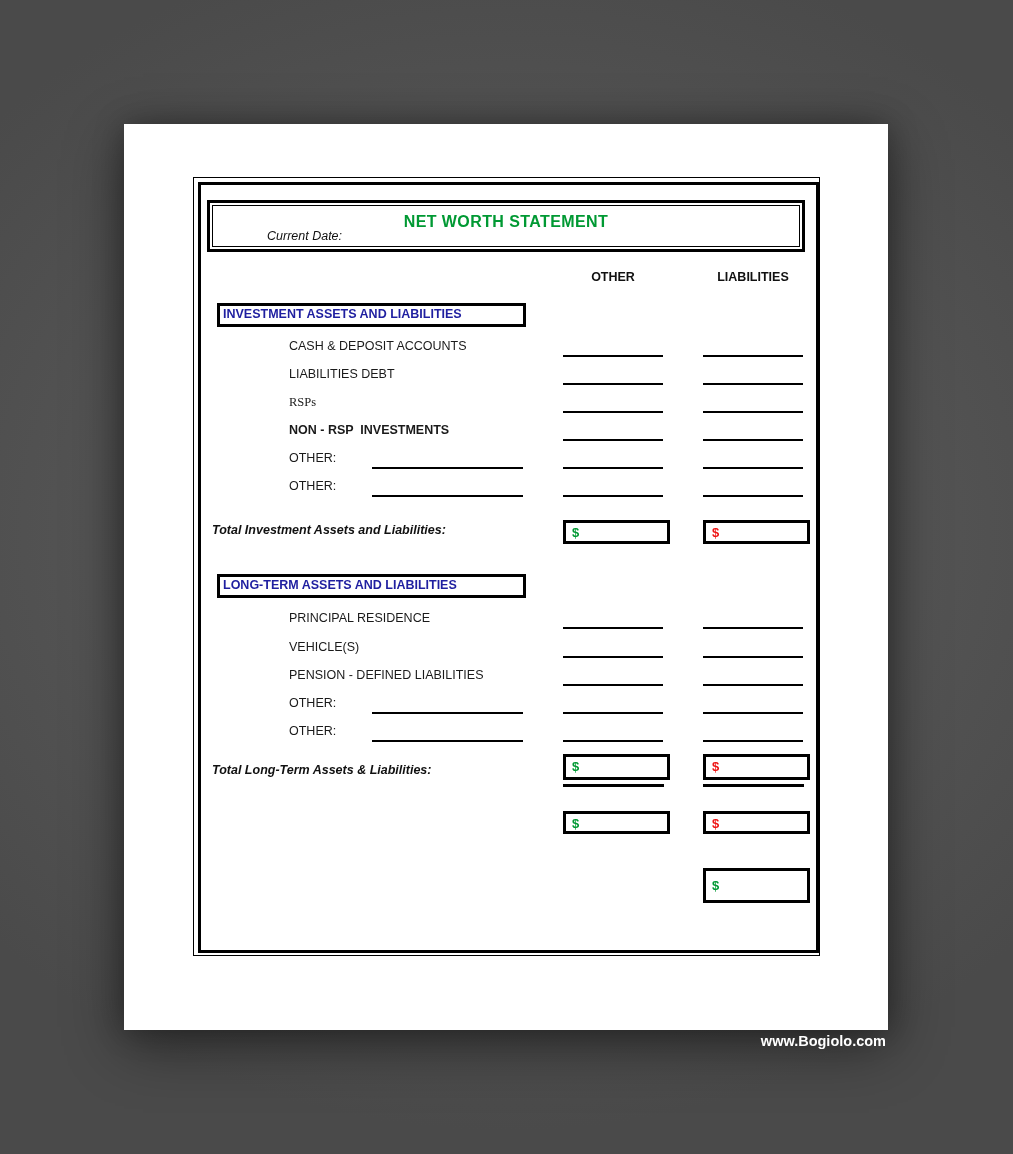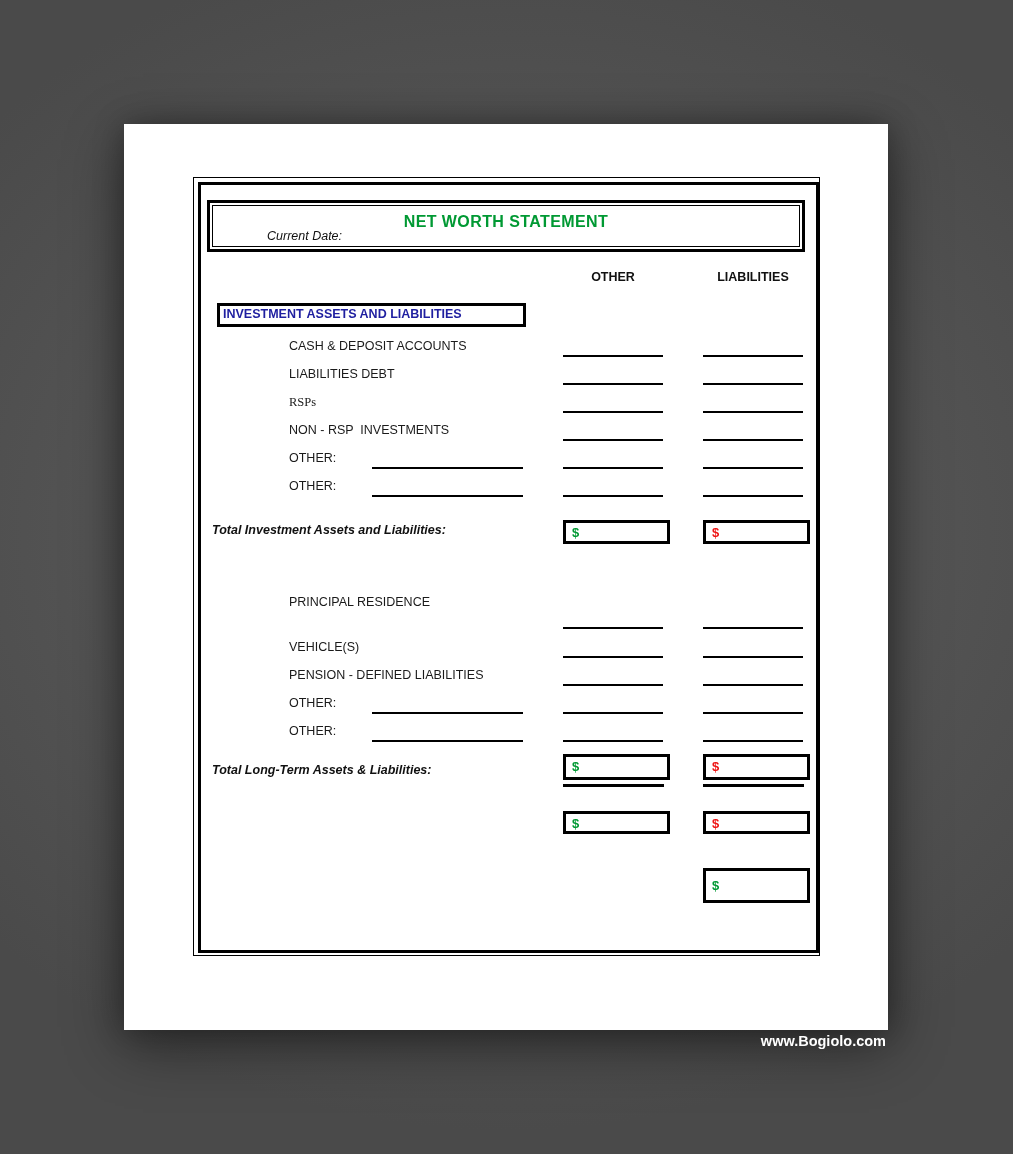--- a/index.html
+++ b/index.html
@@ -74,21 +74,21 @@
   <div class="abs fill-line fl-liab" style="top:231px;"></div>
 
   <div class="abs row-label" style="top:243px;">LIABILITIES DEBT</div>
   <div class="abs fill-line fl-assets" style="top:259px;"></div>
   <div class="abs fill-line fl-liab" style="top:259px;"></div>
 
   <div class="abs row-label" style="top:271px;font-family:Liberation Serif, serif;">RSPs</div>
   <div class="abs fill-line fl-assets" style="top:287px;"></div>
   <div class="abs fill-line fl-liab" style="top:287px;"></div>
 
-  <div class="abs row-label" style="top:299px;">NON - RSP  INVESTMENTS</div>
+  <div class="abs row-label" style="top:299px;font-weight:bold;">NON - RSP  INVESTMENTS</div>
   <div class="abs fill-line fl-assets" style="top:315px;"></div>
   <div class="abs fill-line fl-liab" style="top:315px;"></div>
 
   <div class="abs row-label" style="top:327px;">OTHER:</div>
   <div class="abs fill-line fl-other" style="top:343px;"></div>
   <div class="abs fill-line fl-assets" style="top:343px;"></div>
   <div class="abs fill-line fl-liab" style="top:343px;"></div>
 
   <div class="abs row-label" style="top:355px;">OTHER:</div>
   <div class="abs fill-line fl-other" style="top:371px;"></div>
@@ -96,22 +96,23 @@
   <div class="abs fill-line fl-liab" style="top:371px;"></div>
 
   <div class="abs total-label" style="top:399px;">Total Investment Assets and Liabilities:</div>
   <div class="abs money-box green" style="left:439px;top:396px;height:16px;">
     <span>$</span>
   </div>
   <div class="abs money-box red" style="left:579px;top:396px;height:16px;">
     <span>$</span>
   </div>
 
+  <div class="abs section-box" style="top:450px;">LONG-TERM ASSETS AND LIABILITIES</div>
 
-  <div class="abs row-label" style="top:471px;text-align:right;">PRINCIPAL RESIDENCE</div>
+  <div class="abs row-label" style="top:487px;text-align:right;">PRINCIPAL RESIDENCE</div>
   <div class="abs fill-line fl-assets" style="top:503px;"></div>
   <div class="abs fill-line fl-liab" style="top:503px;"></div>
 
   <div class="abs row-label" style="top:516px;">VEHICLE(S)</div>
   <div class="abs fill-line fl-assets" style="top:532px;"></div>
   <div class="abs fill-line fl-liab" style="top:532px;"></div>
 
   <div class="abs row-label" style="top:544px;">PENSION - DEFINED LIABILITIES</div>
   <div class="abs fill-line fl-assets" style="top:560px;"></div>
   <div class="abs fill-line fl-liab" style="top:560px;"></div>

